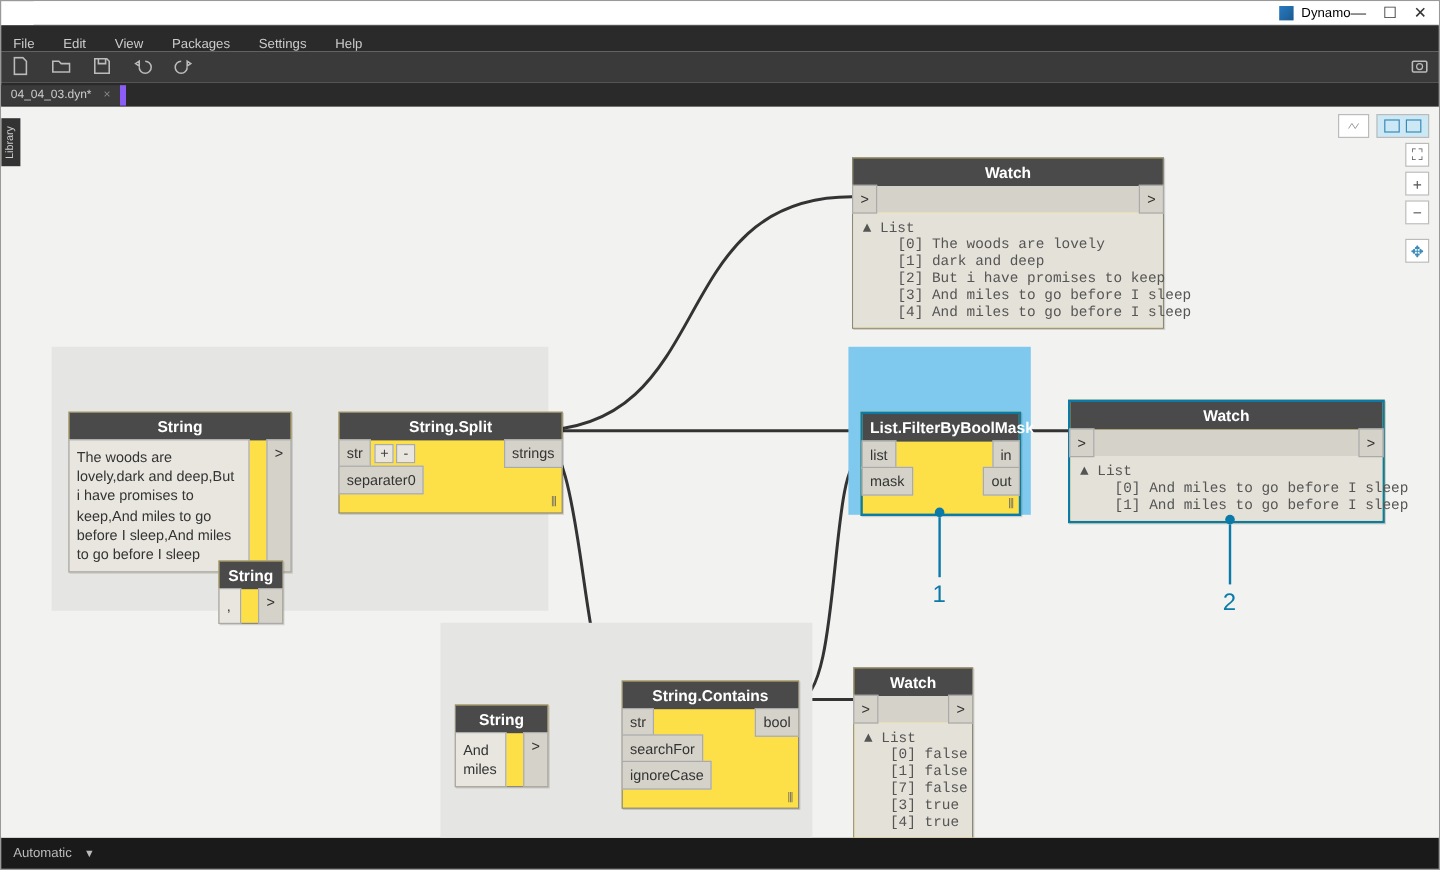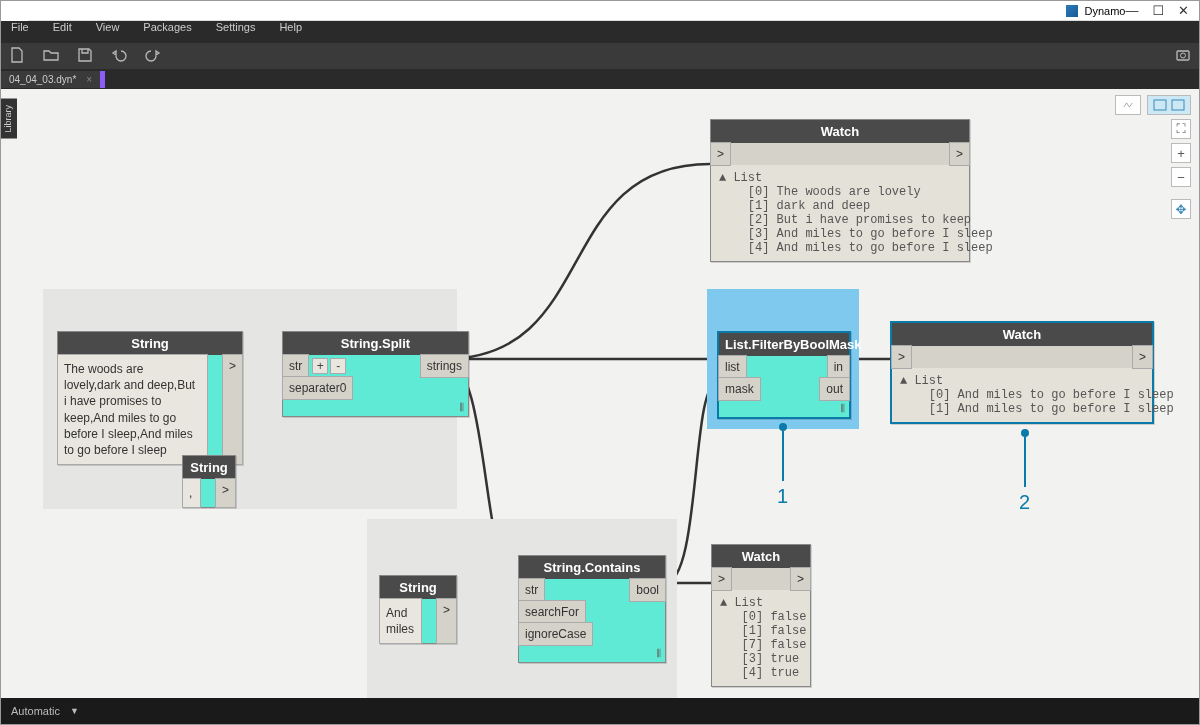--- a/index.html
+++ b/index.html
@@ -3,34 +3,34 @@
 <meta charset="utf-8">
 <style>
   * { box-sizing: border-box; margin: 0; padding: 0; }
   body { font-family: "Segoe UI", Arial, sans-serif; font-size: 12px; background: #fff; overflow: hidden; }
   .window { width: 1200px; height: 725px; display: flex; flex-direction: column; border: 1px solid #999; }
   .titlebar { height: 20px; background: #fff; display: flex; align-items: center; justify-content: flex-end; padding: 0 4px; font-size: 11px; border-bottom: 1px solid #ddd; margin-left: 27px;}
   .titlebar .left { display: flex; align-items: center; gap: 6px; }
   .titlebar .logo { width: 12px; height: 12px; background: linear-gradient(135deg,#2a7ac0,#1a5a90); display:inline-block; }
   .titlebar .wbtns { display:flex; gap:14px; padding-right:6px; color:#333; font-size:13px;}
   .titlebar .wbtns span { cursor:pointer; }
-  .menubar { height: 22px; background: #2a2a2a; color: #ccc; display: flex; align-items: flex-start; padding: 0 10px; gap: 24px; font-size: 11px; }
+  .menubar { height: 22px; background: #2a2a2a; color: #ccc; display: flex; align-items: flex-end; padding: 0 10px; gap: 24px; font-size: 11px; }
   .menubar span { cursor:pointer; }
   .toolbar { height: 26px; background: #3a3a3a; display: flex; align-items: center; padding: 0 8px; gap: 18px; color:#bbb; justify-content:space-between;}
   .toolbar .tleft { display:flex; gap:18px; align-items:center;}
   .toolbar svg { width:16px; height:16px; fill:#bbb; }
   .tabbar { height: 20px; background: #2a2a2a; display: flex; align-items: center; }
   .tab { background:#3a3a3a; color:#ccc; font-size:10px; padding:3px 8px; display:flex; align-items:center; gap:10px; border-right:5px solid #8b5cf6;}
   .tab .close { color:#888; cursor:pointer;}
   .workspace { flex:1; position:relative; background:#f2f2f0; overflow:hidden;}
   .libtab { position:absolute; left:0; top:10px; width:16px; background:#333; color:#ccc; writing-mode:vertical-rl; text-orientation:mixed; font-size:9px; padding:6px 2px; transform:rotate(180deg); }
   .canvas { position:absolute; left:0; top:0; width:100%; height:100%; }
   svg.wires { position:absolute; left:0; top:0; width:100%; height:100%; pointer-events:none; }
   .group { position:absolute; background:#e5e5e3; }
-  .node { position:absolute; background:#5eead4; border:1px solid #888; box-shadow:1px 1px 0 rgba(0,0,0,.15); }
+  .node { position:absolute; background:#fde047; border:1px solid #888; box-shadow:1px 1px 0 rgba(0,0,0,.15);margin-top:12px; }
   .node .nhead { background:#4a4a4a; color:#fff; text-align:center; font-weight:600; padding:4px 6px; font-size:13px; }
   .portrow { display:flex; align-items:stretch; }
   .port { padding:4px 6px; font-size:12px; background:#d5d2c9; border:1px solid #aaa; margin:-1px; color:#333;}
   .port.out { text-align:right; }
   .midspace { flex:1; }
   .lacing { display:flex; justify-content:flex-end; padding:2px 4px; gap:6px; color:#666; font-size:11px;}
   .strbody { display:flex; align-items:stretch;gap:16px; }
   .strtext { background:#e8e6de; padding:6px 6px; font-size:12px; line-height:1.35; color:#333; border:1px solid #aaa; margin:-1px; flex:1;}
   .watchbody { background:#e4e1d8; padding:6px 8px; font-family:"Consolas","Courier New",monospace; font-size:12px; color:#555; }
   .watchnav { display:flex; justify-content:space-between; background:#d5d2c9; }

